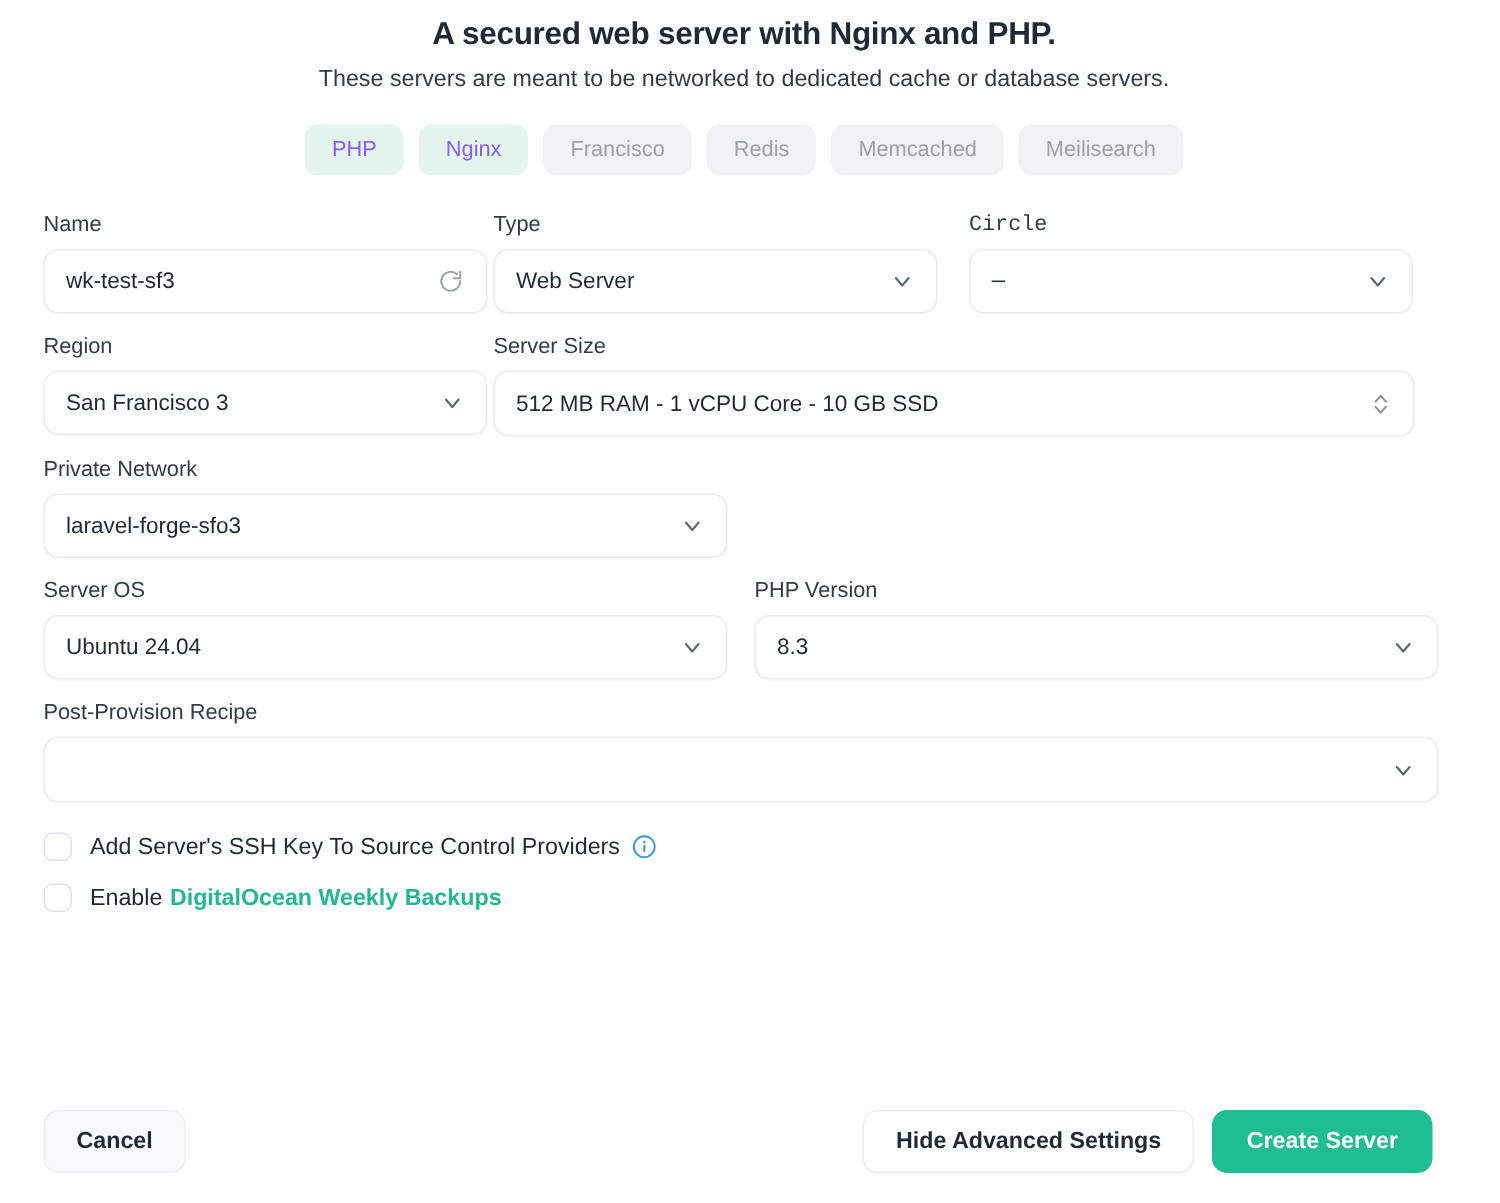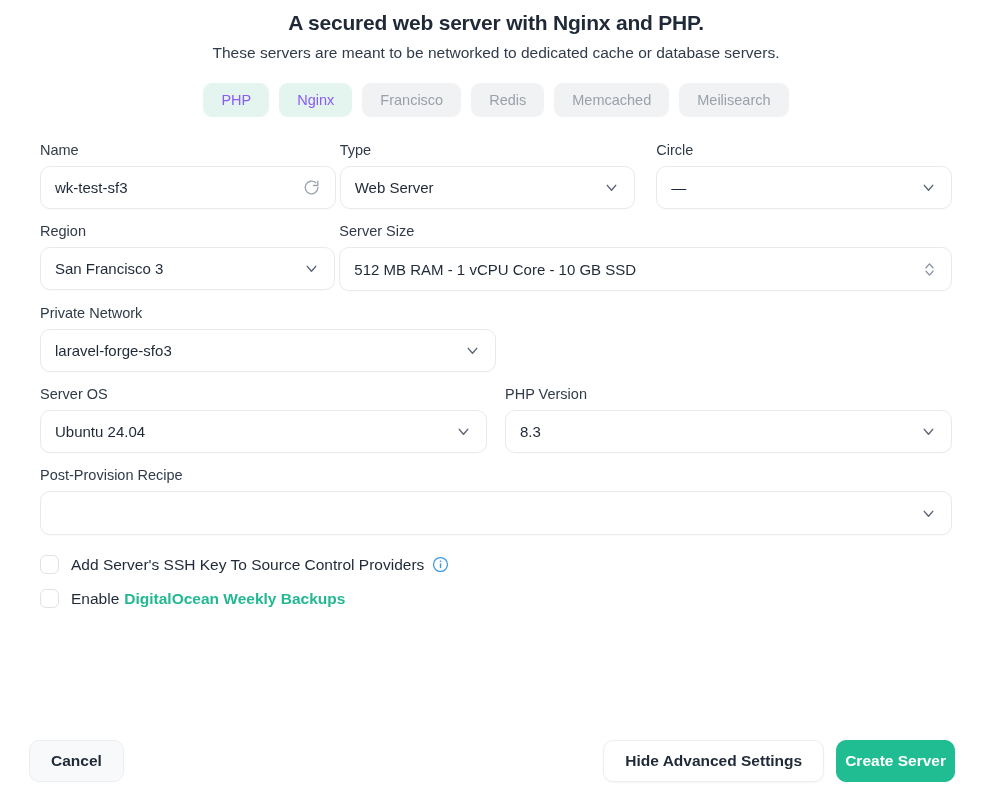--- a/index.html
+++ b/index.html
@@ -57,35 +57,35 @@
     color: #9aa1ab;
     white-space: nowrap;
   }
   .tag.on {
     background: #e4f4ef;
     color: #8b5cf6;
   }
 
   
   .form {
-    padding: 0 40px;
+    padding: 0 29px;
     margin-top: 24px;
   }
   .row {
     display: flex;
     margin-bottom: 13px;
   }
   .field { display: flex; flex-direction: column; }
 
   .w-third  { width: 296px; }
   .w-lhalf  { width: 456px; }
   .w-full   { width: 930px; }
   .w-size   { width: 614px; }
   .gap20 { margin-left: 4px; }
-  .gap21 { margin-left: 21px; }
+  .gap21 { margin-left: 21px; font-family: Liberation Mono, monospace; }
   .gap18 { margin-left: 18px; }
 
   .label {
     font-size: 14.5px;
     color: #313b49;
     margin-bottom: 7px;
     line-height: 18px;
   }
 
   .control {
@@ -188,21 +188,21 @@
     color: #1f2937;
   }
   .btn-ghost {
     padding: 0 21px;
     background: #ffffff;
     border: 1px solid #eceef1;
     color: #1f2937;
     box-shadow: 0 1px 2px rgba(16,24,40,.04);
   }
   .btn-primary {
-    padding: 0 8px;
+    padding: 0 22px;
     background: #20bd92;
     border: 1px solid #20bd92;
     color: #ffffff;
     margin-left: 12px;
   }
   .push { margin-left: auto; }
 </style>
 </head>
 <body>
 

